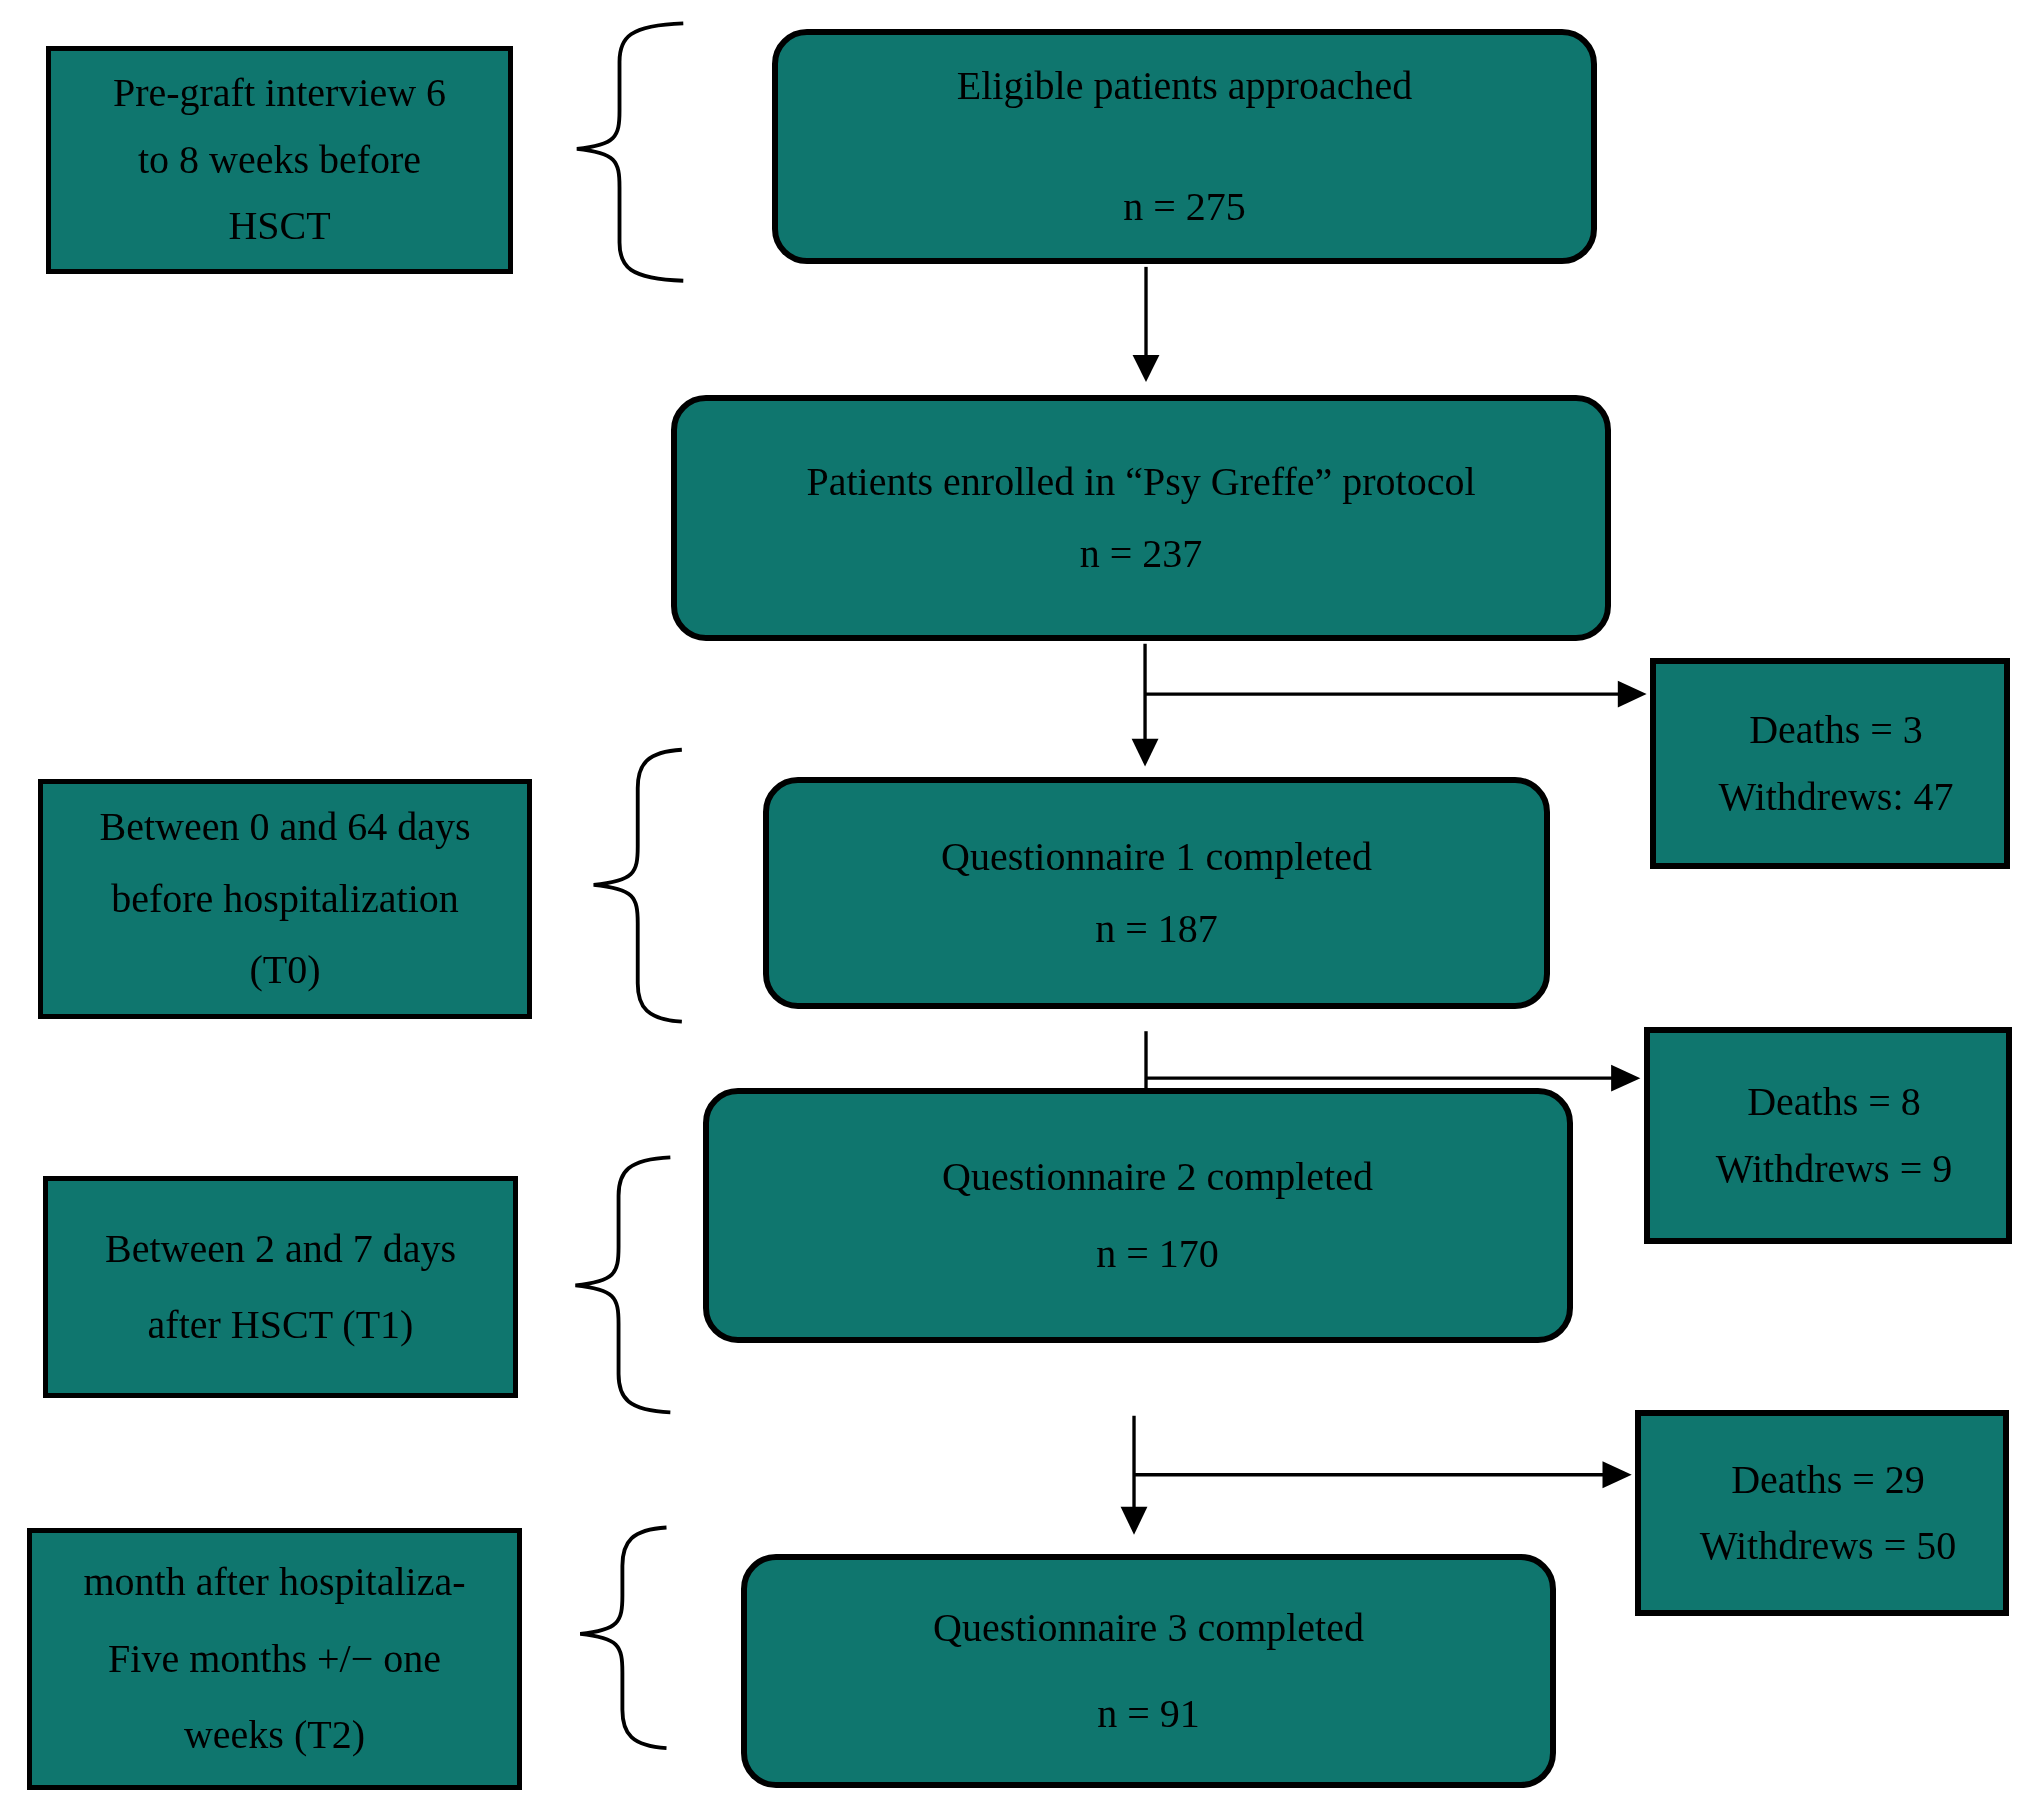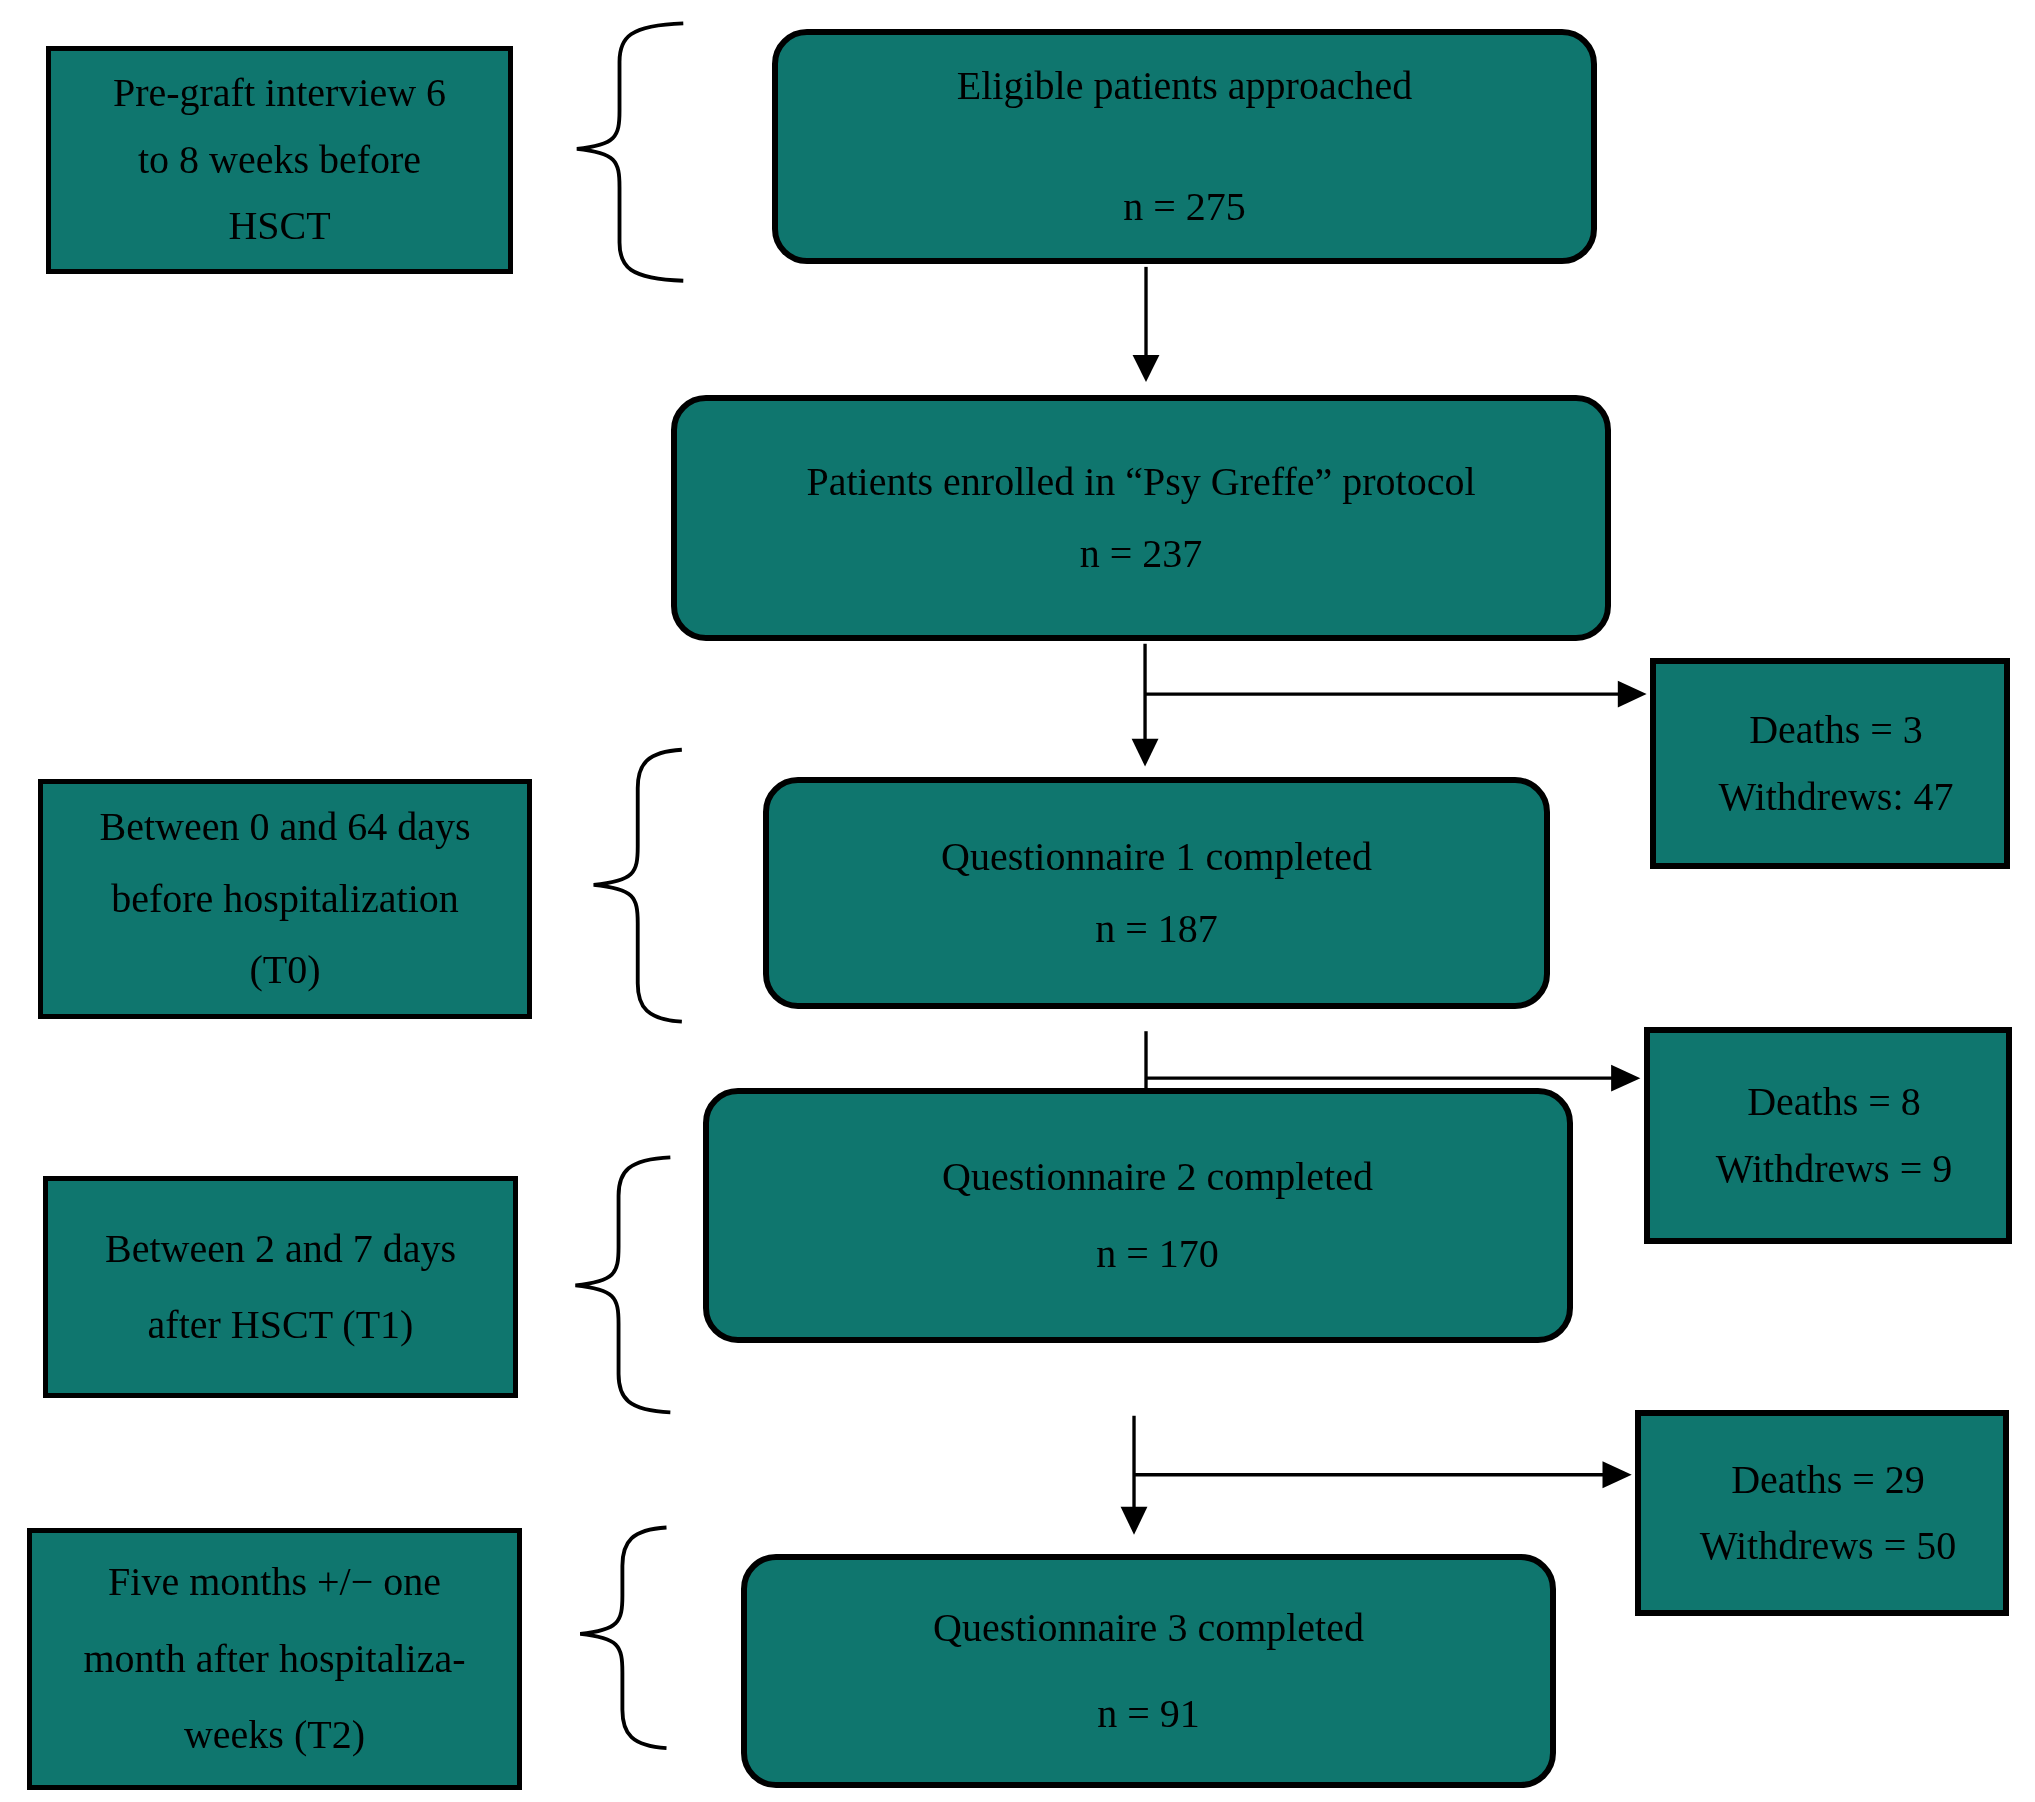--- a/index.html
+++ b/index.html
@@ -96,22 +96,22 @@
   <div class="box label-box l2">
     <div class="line">Between 0 and 64 days</div>
     <div class="line">before hospitalization</div>
     <div class="line">(T0)</div>
   </div>
   <div class="box label-box l3">
     <div class="line">Between 2 and 7 days</div>
     <div class="line">after HSCT (T1)</div>
   </div>
   <div class="box label-box l4">
+    <div class="line">month after hospitaliza-</div>
     <div class="line">Five months +/− one</div>
-    <div class="line">month after hospitaliza-</div>
     <div class="line">weeks (T2)</div>
   </div>
 
   <div class="box main-box c1">
     <div class="line">Eligible patients approached</div>
     <div class="line">n = 275</div>
   </div>
   <div class="box main-box c2">
     <div class="line">Patients enrolled in “Psy Greffe” protocol</div>
     <div class="line">n = 237</div>

